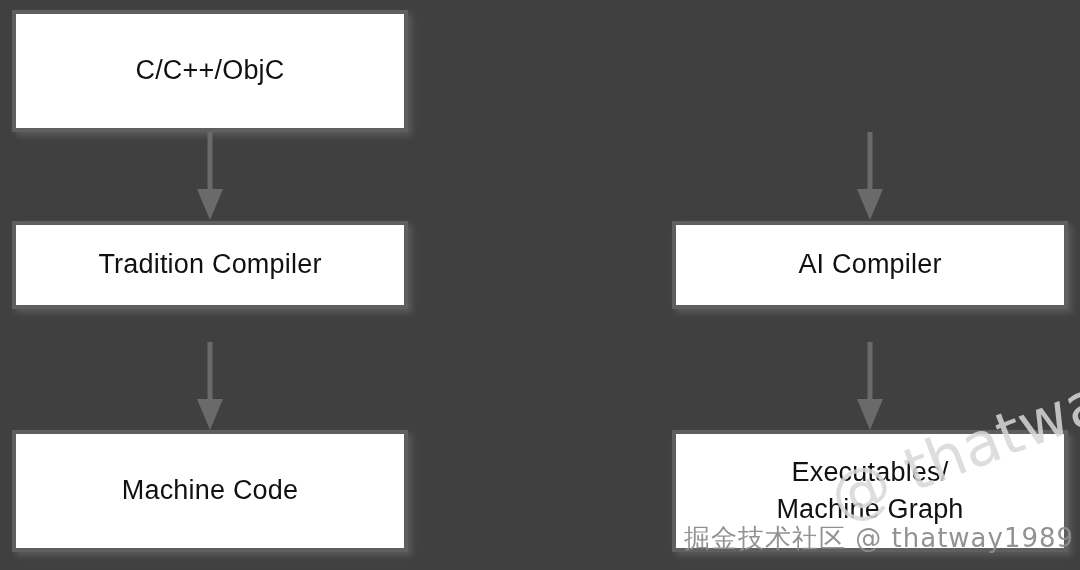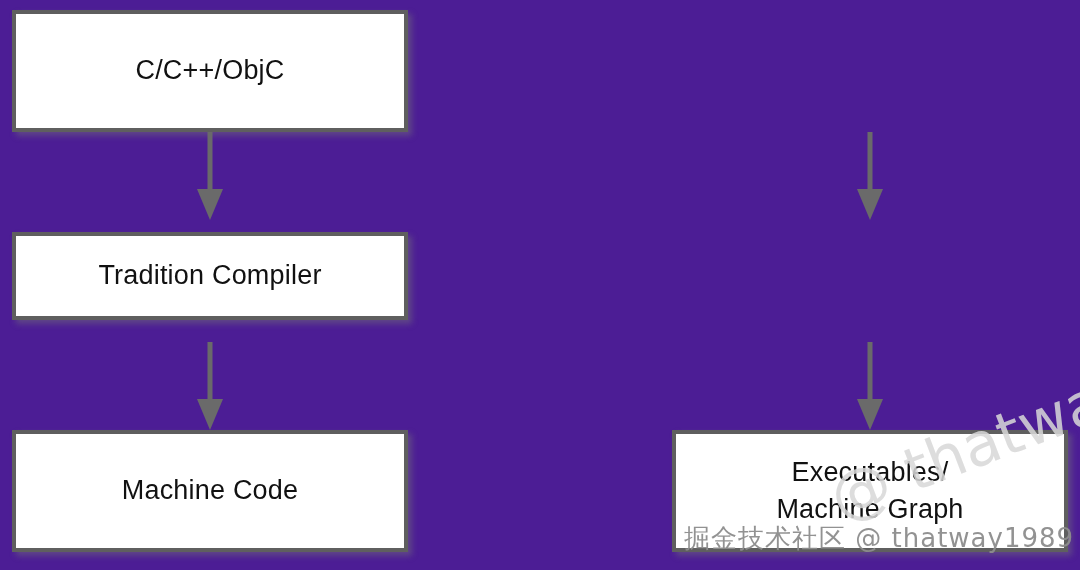--- a/index.html
+++ b/index.html
@@ -10,21 +10,21 @@
     width: 1080px;
     height: 570px;
     background: #ffffff;
     font-family: "Liberation Sans", sans-serif;
     overflow: hidden;
   }
   #canvas {
     position: relative;
     width: 1080px;
     height: 570px;
-    background: #4c1d95;
+    background: #404040;
   }
 
   
   .flow-box {
     position: absolute;
     box-sizing: border-box;
     background: #ffffff;
     border: 4px solid #5f5f5f;
     box-shadow: 4px 4px 6px rgba(120,120,120,0.45);
     display: flex;
@@ -40,21 +40,21 @@
     line-height: 1.38;
     white-space: pre-line;
   }
 
   
   .col-left  { left: 12px;  width: 396px; }
   
   .col-right { left: 672px; width: 396px; }
 
   .row-1 { top: 10px;  height: 122px; }
-  .row-2 { top: 232px; height: 88px; align-items: center; }
+  .row-2 { top: 221px; height: 88px; align-items: center; }
   .row-3 { top: 430px; height: 122px; }
 
   
   .arrow {
     position: absolute;
     width: 40px;
     height: 90px;
   }
   .arrow svg { display: block; }
 
@@ -116,20 +116,23 @@
   </div>
 
 
   <div class="arrow" style="left:850px; top:132px;">
     <svg width="40" height="90" viewBox="0 0 40 90">
       <line x1="20" y1="0" x2="20" y2="68" stroke="#6a6a6a" stroke-width="5"></line>
       <polygon points="20,88 7,57 33,57" fill="#6a6a6a"></polygon>
     </svg>
   </div>
 
+  <div class="flow-box col-right row-2">
+    <span class="box-label">AI Compiler</span>
+  </div>
 
   <div class="arrow" style="left:850px; top:342px;">
     <svg width="40" height="90" viewBox="0 0 40 90">
       <line x1="20" y1="0" x2="20" y2="68" stroke="#6a6a6a" stroke-width="5"></line>
       <polygon points="20,88 7,57 33,57" fill="#6a6a6a"></polygon>
     </svg>
   </div>
 
   <div class="flow-box col-right row-3">
     <span class="box-label">Executables/

